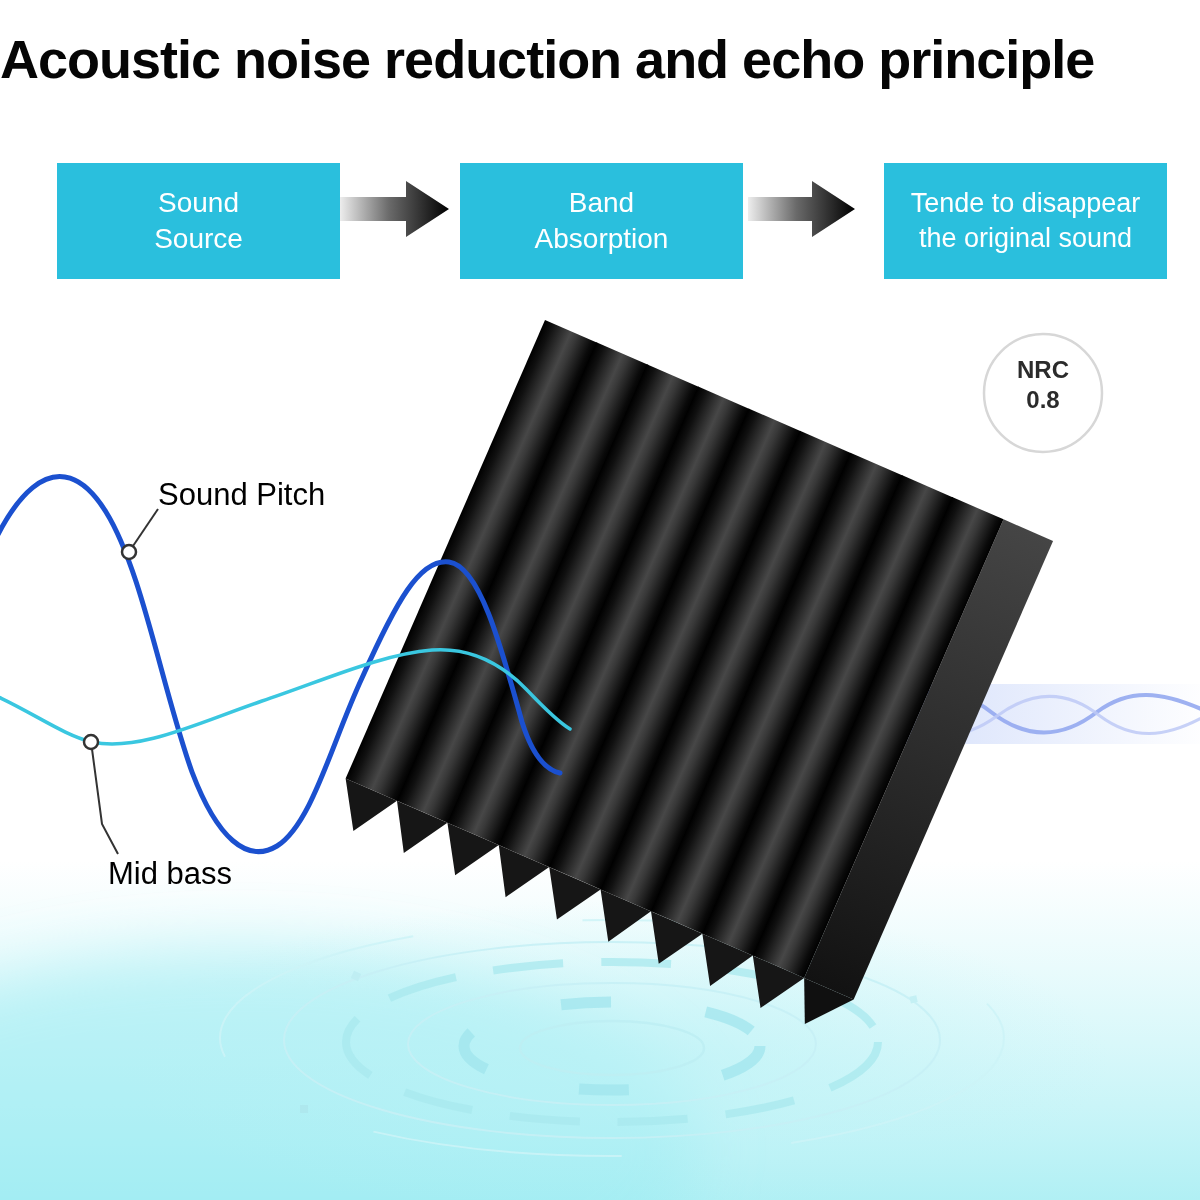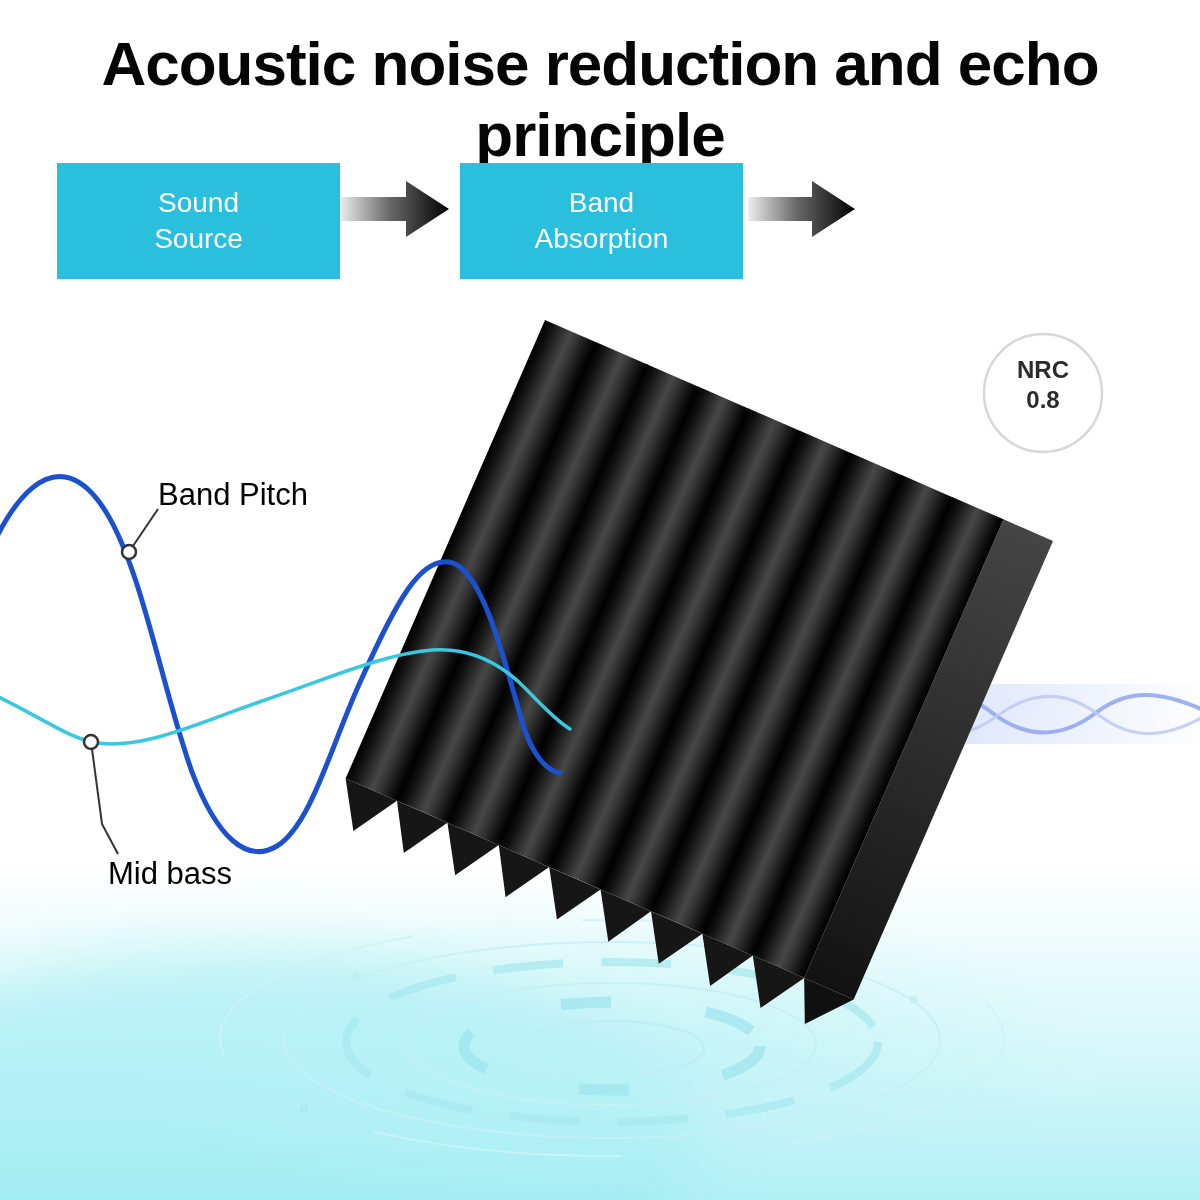--- a/index.html
+++ b/index.html
@@ -1,21 +1,21 @@
 <!DOCTYPE html>
 <html><head>
 <meta charset="utf-8">
 <style>
   *{margin:0;padding:0;box-sizing:border-box}
   body{background:#ffffff}
   .canvas{position:relative;width:1200px;height:1200px;background:#ffffff;overflow:hidden;
           font-family:"Liberation Sans","DejaVu Sans",sans-serif}
   .scene{position:absolute;left:0;top:0;width:1200px;height:1200px}
-  .title{position:absolute;top:28px;left:0;width:100%;text-align:center;
-         font-size:62px;font-weight:700;color:#050505;letter-spacing:-1px}
+  .title{position:absolute;top:28px;left:0;width:100%;
+         font-size:54px;font-weight:700;color:#050505;letter-spacing:-1px}
   .step{position:absolute;top:163px;height:116px;background:#2abfdd;color:#ffffff;
         display:flex;align-items:center;justify-content:center;text-align:center;
         font-size:28px;line-height:1.28}
   .step span{white-space:pre-line}
   .step-1{left:57px;width:283px}
   .step-2{left:460px;width:283px}
   .step-3{left:884px;width:283px;font-size:27px}
   .nrc{position:absolute;left:983px;top:355px;width:120px;text-align:center;
        font-size:24px;font-weight:700;color:#2b2b2b;line-height:1.25;white-space:pre-line}
   .wave-label{position:absolute;font-size:31px;color:#000}
@@ -124,20 +124,24 @@
   <h1 class="title">Acoustic noise reduction and echo principle</h1>
 
   <div class="step step-1">
     <span>Sound
 Source</span>
   </div>
   <div class="step step-2">
     <span>Band
 Absorption</span>
   </div>
+  <div class="step step-3">
+    <span>Tende to disappear
+the original sound</span>
+  </div>
 
   <div class="nrc">NRC
 0.8</div>
 
-  <div class="wave-label label-high">Band Pitch</div>
+  <div class="wave-label label-high">Sound Pitch</div>
   <div class="wave-label label-mid">Mid bass</div>
 
 </div>
 
 </body></html>

